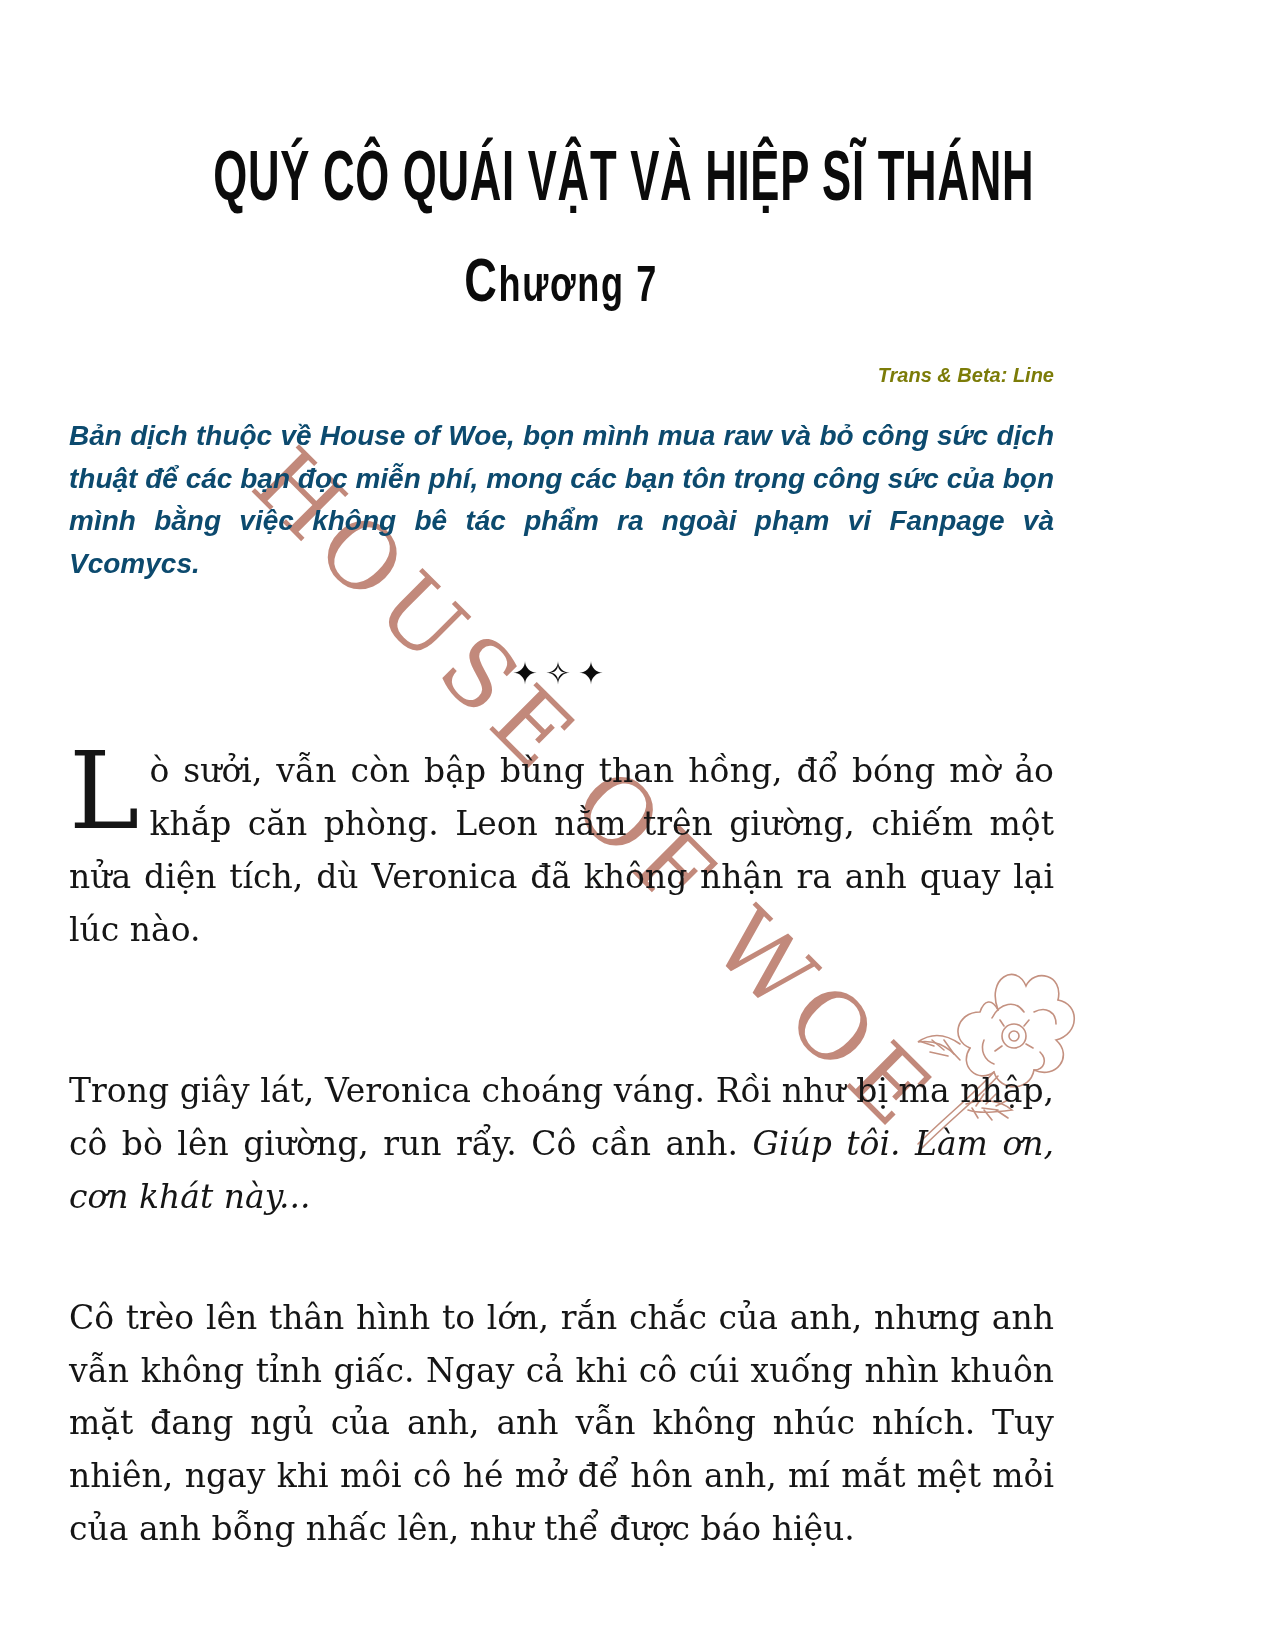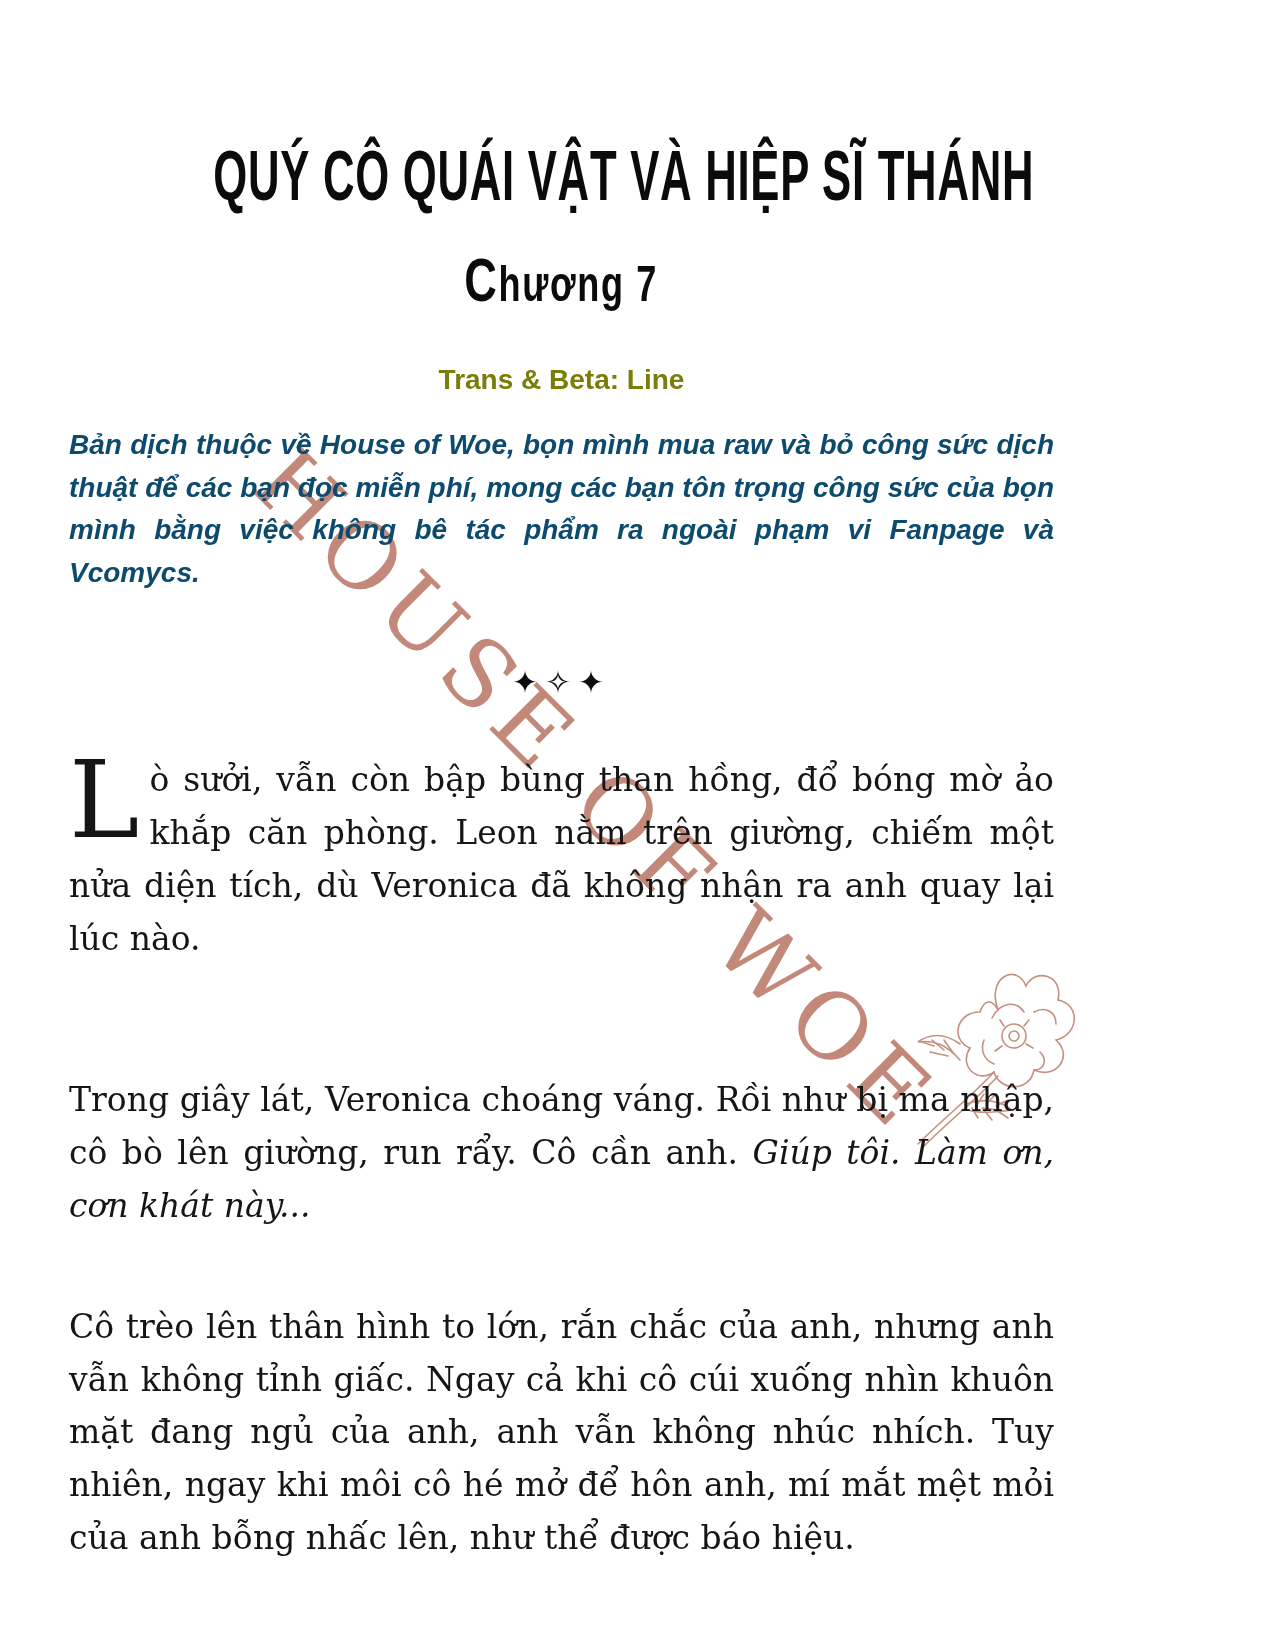--- a/index.html
+++ b/index.html
@@ -41,24 +41,24 @@
   .doc-chapter{
     display:inline-block;
     font-family:"Liberation Sans",sans-serif;
     font-weight:800;font-size:44px;letter-spacing:2px;
     transform:scale(.82,1.12);transform-origin:center;
     color:#0b0b0b;
   }
   .doc-chapter::first-letter{font-size:1.25em;}
 
   .credit{
-    margin-top:52px;text-align:center;
+    margin-top:52px;text-align:right;
     font-family:"Liberation Sans",sans-serif;
-    font-weight:bold;
-    font-size:28px;color:#7c7c08;
+    font-style:italic;font-weight:bold;
+    font-size:20px;color:#7c7c08;
   }
 
   .notice{
     margin-top:28px;
     font-family:"Liberation Sans",sans-serif;
     font-style:italic;font-weight:bold;
     font-size:28px;line-height:1.52;
     color:#0c4a6e;text-align:justify;
   }
 

